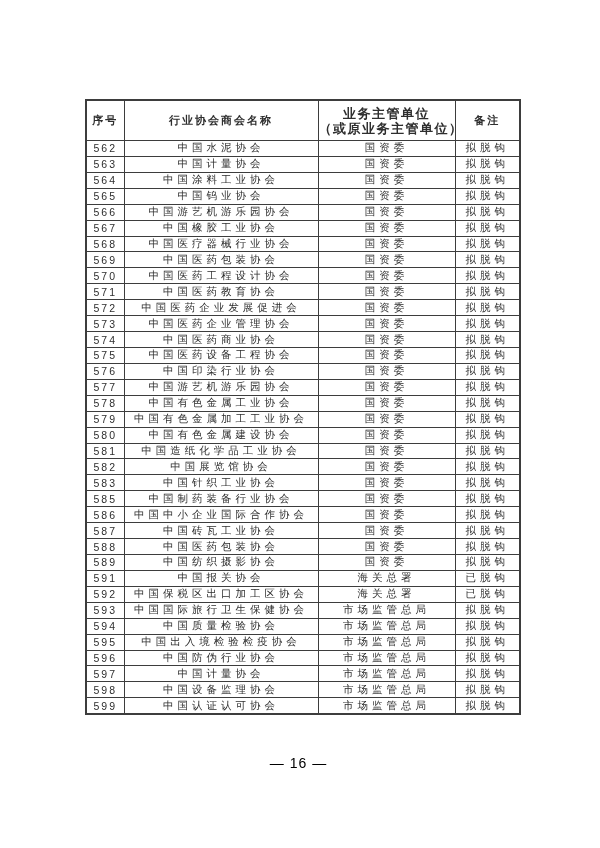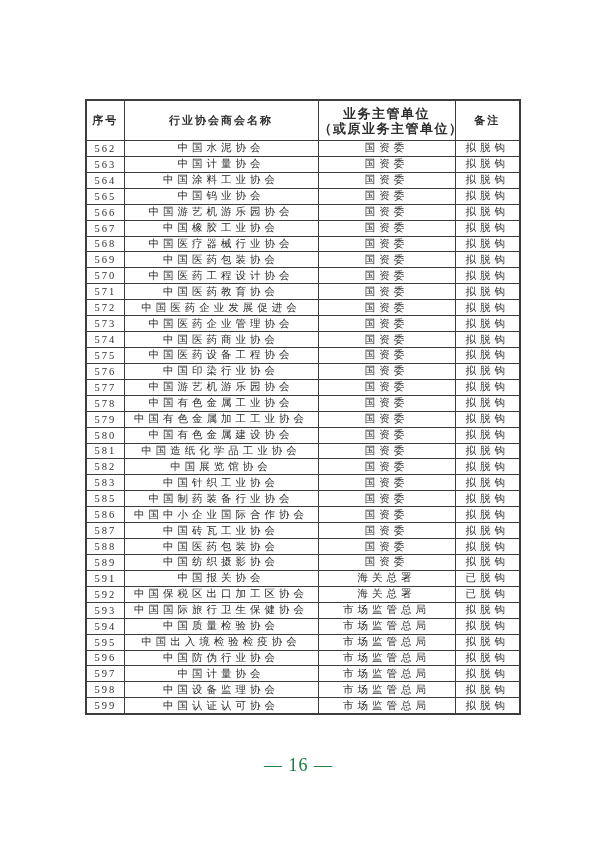--- a/index.html
+++ b/index.html
@@ -6,21 +6,21 @@
     margin: 0;
     padding: 0;
     background: #ffffff;
   }
   .page {
     position: relative;
     width: 600px;
     height: 848px;
     background: #ffffff;
     overflow: hidden;
-    font-family: Liberation Serif, serif;
+    font-family: Liberation Sans, sans-serif;
     color: #2e2e2e;
   }
   table.assoc {
     position: absolute;
     left: 85px;
     top: 99px;
     width: 434px;
     border-collapse: collapse;
     table-layout: fixed;
     border: 2px solid #3d3d3d;
@@ -61,23 +61,23 @@
   .col-no   { width: 38px; }
   .col-name { width: 194px; }
   .col-unit { width: 137px; }
   .col-note { width: 65px; }
   .page-number {
     position: absolute;
     left: 0;
     top: 755px;
     width: 597px;
     text-align: center;
-    font-size: 18px;
+    font-size: 14px;
     letter-spacing: 1px;
-    color: #15803d;
+    color: #000000;
   }
 </style>
 </head>
 <body>
 
 <div class="page">
 
   <table class="assoc">
     <colgroup>
       <col class="col-no">

